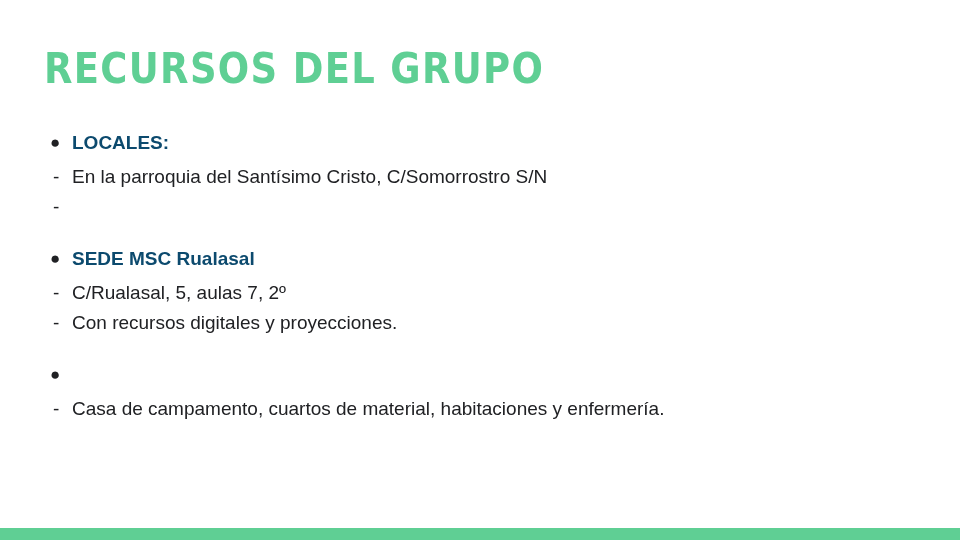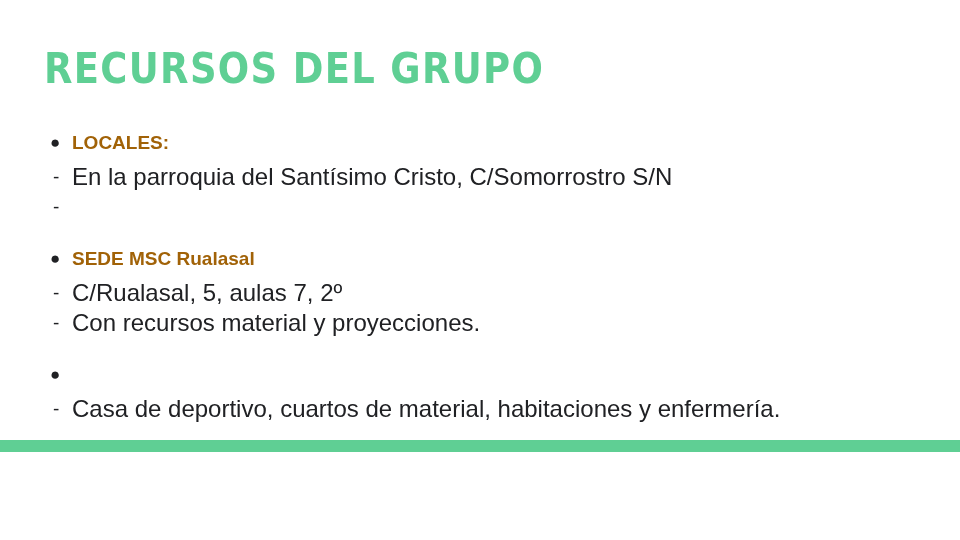--- a/index.html
+++ b/index.html
@@ -10,21 +10,21 @@
     width: 960px;
     height: 540px;
     background: #ffffff;
     font-family: "Liberation Sans", sans-serif;
     overflow: hidden;
     position: relative;
   }
   .slide {
     position: relative;
     width: 960px;
-    height: 452px;
+    height: 540px;
     box-sizing: border-box;
   }
   .slide-title {
     position: absolute;
     left: 44px;
     top: 46px;
     font-family: "DejaVu Sans", sans-serif;
     font-size: 42px;
     font-weight: 700;
     letter-spacing: 1.5px;
@@ -58,39 +58,39 @@
     text-align: left;
     font-size: 17px;
     line-height: 30px;
     color: #202124;
     padding-left: 6px;
     box-sizing: border-box;
   }
   .heading-text {
     font-size: 19px;
     font-weight: 700;
-    color: #a16207;
+    color: #0c4a6e;
     line-height: 30px;
   }
   .sub-row {
     display: flex;
     align-items: flex-start;
   }
   .dash {
     width: 28px;
     flex: 0 0 28px;
     text-align: left;
     font-size: 19px;
     line-height: 30px;
     color: #202124;
     padding-left: 9px;
     box-sizing: border-box;
   }
   .sub-text {
-    font-size: 24px;
+    font-size: 19px;
     font-weight: 400;
     color: #202124;
     line-height: 30px;
   }
   .footer-bar {
     position: absolute;
     left: 0;
     bottom: 0;
     width: 960px;
     height: 12px;
@@ -124,30 +124,30 @@
       <div class="heading-row">
         <span class="bullet-dot">●</span>
         <span class="heading-text">SEDE MSC Rualasal</span>
       </div>
       <div class="sub-row">
         <span class="dash">-</span>
         <span class="sub-text">C/Rualasal, 5, aulas 7, 2º</span>
       </div>
       <div class="sub-row">
         <span class="dash">-</span>
-        <span class="sub-text">Con recursos material y proyecciones.</span>
+        <span class="sub-text">Con recursos digitales y proyecciones.</span>
       </div>
     </div>
 
     <div class="block">
       <div class="heading-row">
         <span class="bullet-dot">●</span>
       </div>
       <div class="sub-row">
         <span class="dash">-</span>
-        <span class="sub-text">Casa de deportivo, cuartos de material, habitaciones y enfermería.</span>
+        <span class="sub-text">Casa de campamento, cuartos de material, habitaciones y enfermería.</span>
       </div>
     </div>
 
   </div>
 
   <div class="footer-bar"></div>
 </div>
 
 </body></html>

